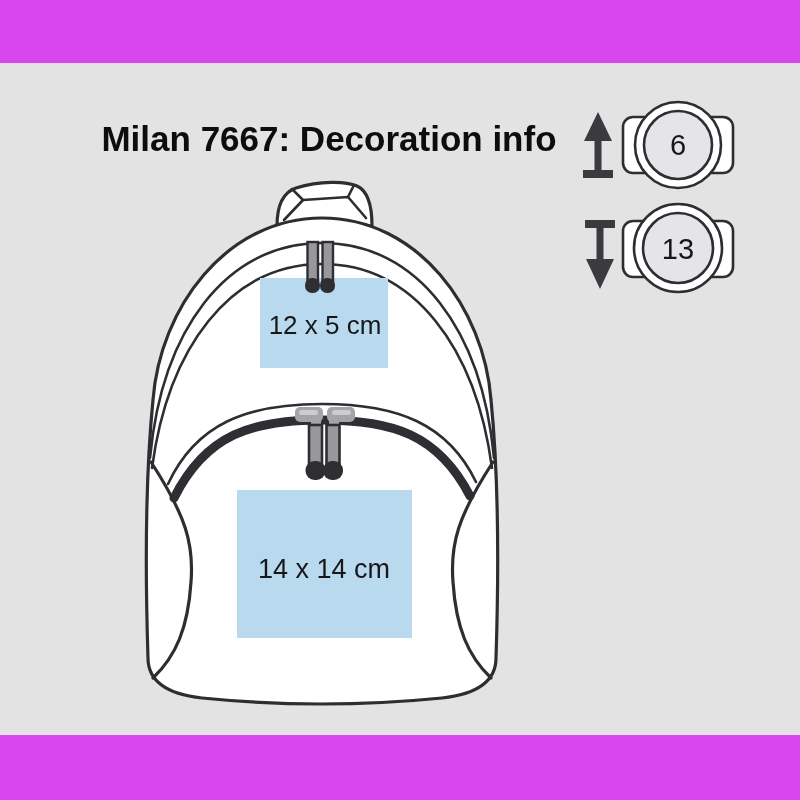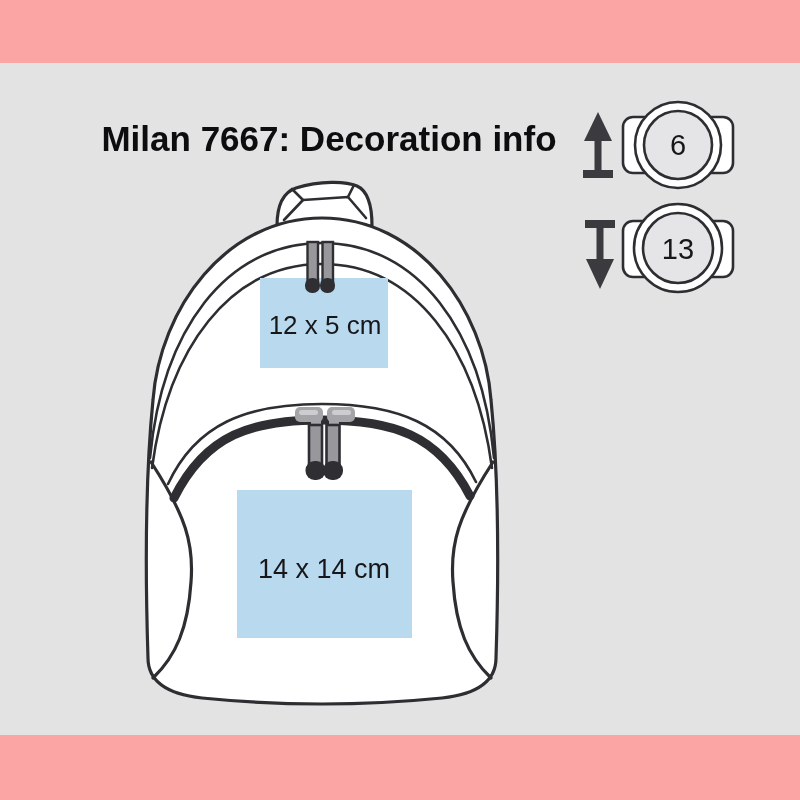--- a/index.html
+++ b/index.html
@@ -1,18 +1,18 @@
 <!DOCTYPE html>
 <html><head>
 <meta charset="utf-8">
 <style>
   html,body { margin:0; padding:0; background:#ffffff; }
   .stage {
     position:relative; width:800px; height:800px; margin:0 auto;
-    background:#fca5a5; overflow:hidden;
+    background:#d946ef; overflow:hidden;
     font-family:"Liberation Sans", sans-serif;
   }
   svg { display:block; }
   .ln   { stroke:#2e2e32; stroke-width:3.2; stroke-linejoin:round; stroke-linecap:round; }
   .thin { stroke-width:2.6; }
   text  { font-family:"Liberation Sans", sans-serif; fill:#17171a; }
   .title     { font-size:35px; font-weight:bold; fill:#0d0d0f; }
   .dim-label { font-size:26px; }
   .dim-label-lg { font-size:27px; }
   .badge-num { font-size:29px; }

